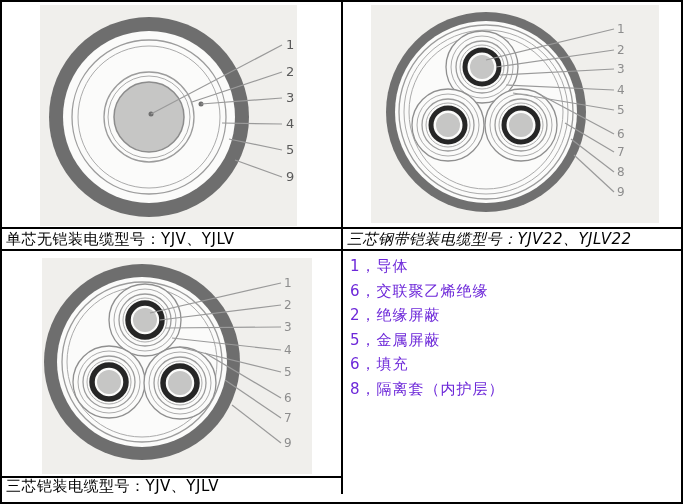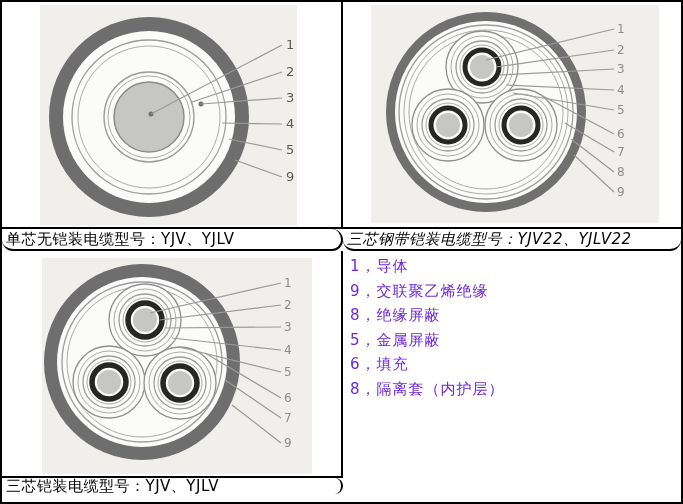--- a/index.html
+++ b/index.html
@@ -18,21 +18,21 @@
   #cell-tr-img   { left:341px; top:0; width:338px; height:227px; }
   #cell-tl-cap   { left:0;   top:227px; width:341px; height:22px; }
   #cell-tr-cap   { left:341px; top:227px; width:338px; height:22px;font-style:italic; }
   #cell-bl-img   { left:0;   top:249px; width:341px; height:227px; }
   #cell-br-legend{ left:341px; top:249px; width:338px; height:251px; }
   #cell-bl-cap   { left:0;   top:476px; width:341px; height:16px; }
 
   .caption {
     display:flex; align-items:center;
     font-size:15px; color:#000; padding-left:4px;
-    white-space:nowrap; letter-spacing:0.5px;border-radius:11px;
+    white-space:nowrap; letter-spacing:0.5px;
   }
 
   .legend { padding:3px 0 0 7px; }
   .legend-row {
     height:24.5px; line-height:24.5px;
     font-size:15px; color:#6d28d9; letter-spacing:1px;
     white-space:nowrap;
   }
 
   .scan {
@@ -189,22 +189,22 @@
         <text x="242" y="118" class="num-faint">5</text>
         <text x="242" y="144" class="num-faint">6</text>
         <text x="242" y="164" class="num-faint">7</text>
         <text x="242" y="189" class="num-faint">9</text>
       </svg>
     </div>
   </div>
 
   <div class="cell legend" id="cell-br-legend">
     <div class="legend-row">1，导体</div>
-    <div class="legend-row">9，交联聚乙烯绝缘</div>
-    <div class="legend-row">8，绝缘屏蔽</div>
+    <div class="legend-row">6，交联聚乙烯绝缘</div>
+    <div class="legend-row">2，绝缘屏蔽</div>
     <div class="legend-row">5，金属屏蔽</div>
     <div class="legend-row">6，填充</div>
     <div class="legend-row">8，隔离套（内护层）</div>
   </div>
 
   <div class="cell br2 caption" id="cell-bl-cap">
     <span>三芯铠装电缆型号：YJV、YJLV</span>
   </div>
 
 </div>

